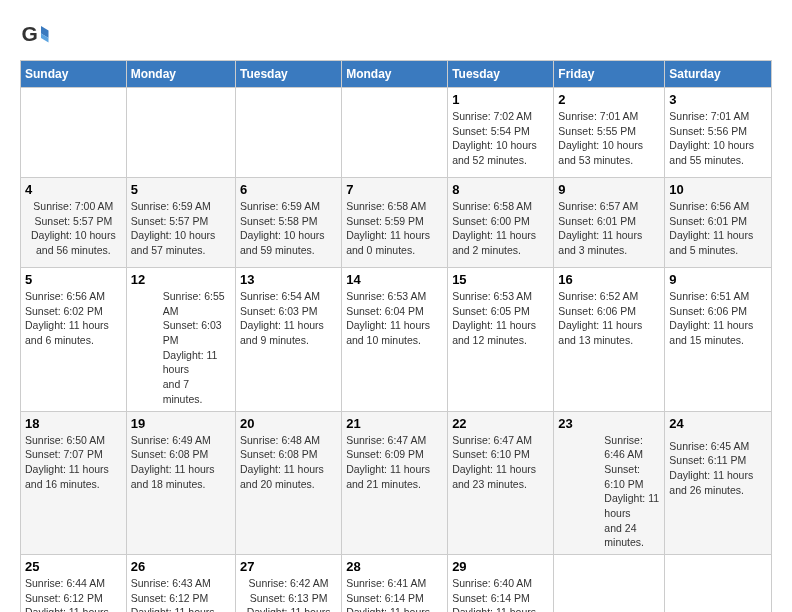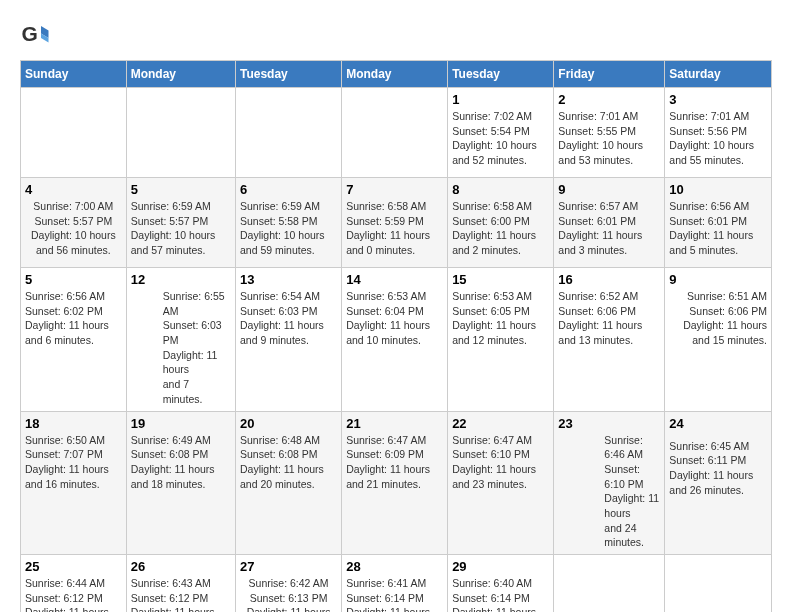--- a/index.html
+++ b/index.html
@@ -235,21 +235,21 @@
         </td>
         <td>
           <span class="day-number">16</span>
           <div class="day-info" style="white-space: pre-line;">Sunrise: 6:52 AM
 Sunset: 6:06 PM
 Daylight: 11 hours
 and 13 minutes.</div>
         </td>
         <td>
           <span class="day-number">9</span>
-          <div class="day-info" style="white-space: pre-line; text-align: right;">Sunrise: 6:51 AM
+          <div class="day-info" style="white-space: pre-line;">Sunrise: 6:51 AM
 Sunset: 6:06 PM
 Daylight: 11 hours
 and 15 minutes.</div>
         </td>
       </tr>
       <tr>
         <td>
           <span class="day-number">18</span>
           <div class="day-info" style="white-space: pre-line;">Sunrise: 6:50 AM
 Sunset: 7:07 PM

